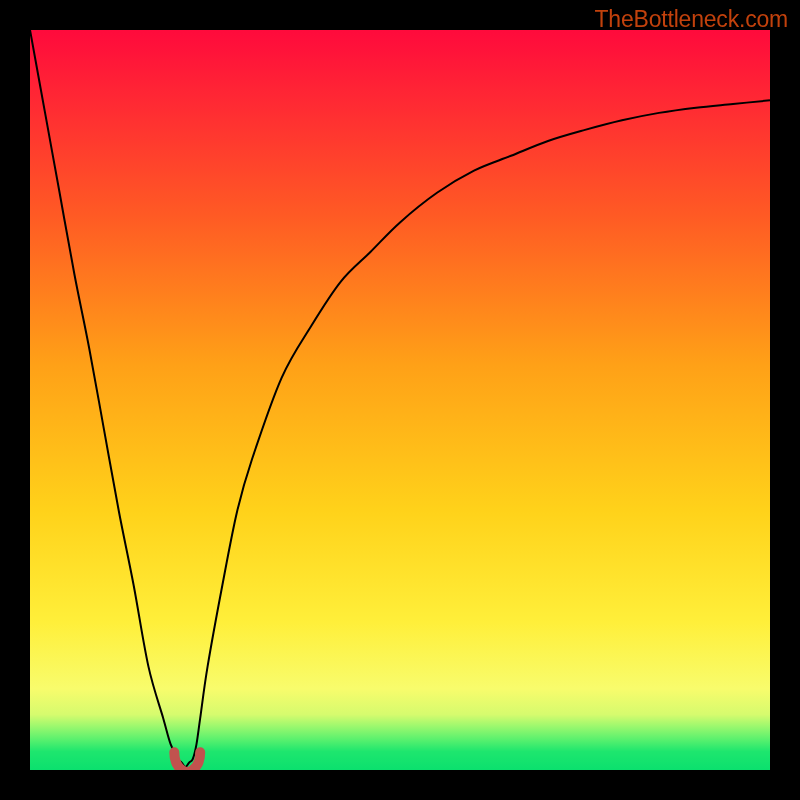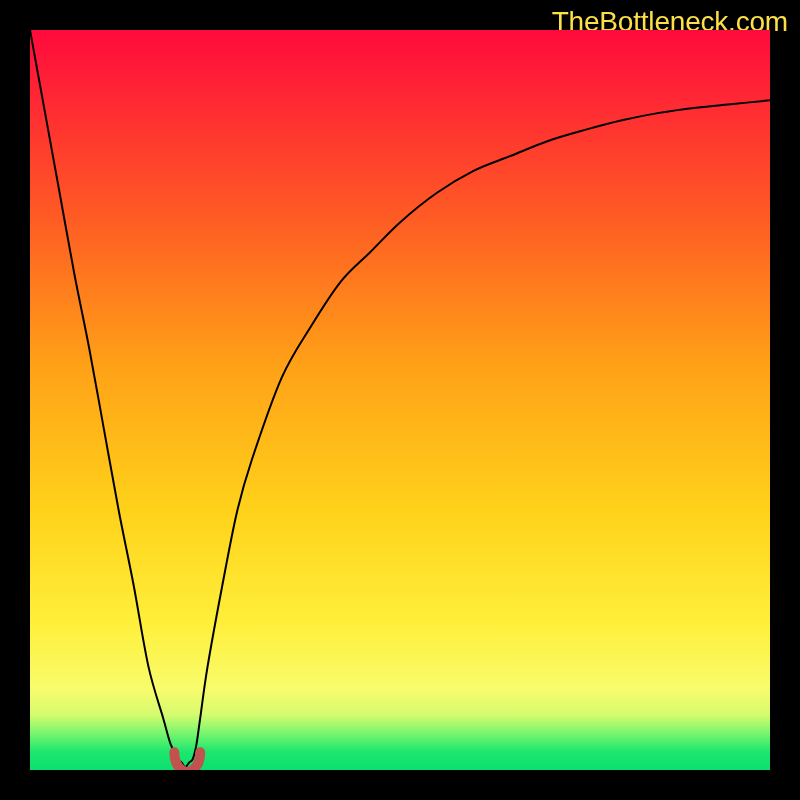--- a/index.html
+++ b/index.html
@@ -49,22 +49,22 @@
     position: absolute;
     inset: 0;
     width: 100%;
     height: 100%;
     display: block;
   }
   .attribution {
     position: absolute;
     top: 6px;
     right: 12px;
-    color: #fde047;
-    font-size: 28px;
+    color: #c2410c;
+    font-size: 23px;
     font-weight: 400;
     letter-spacing: -0.2px;
     user-select: none;
   }
 </style>
 </head>
 <body>
 
 <div class="stage">
 

